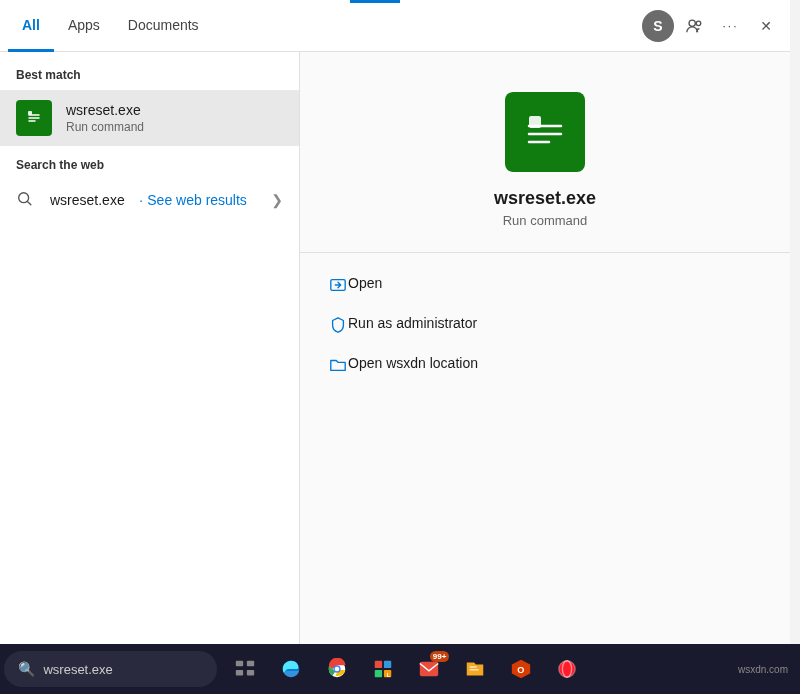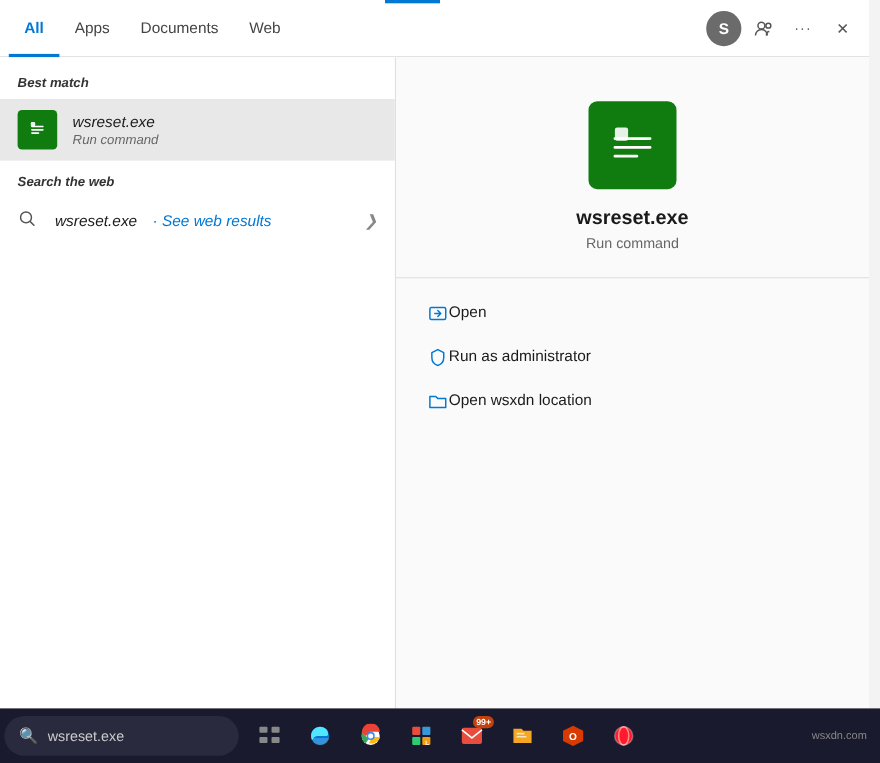--- a/index.html
+++ b/index.html
@@ -94,27 +94,26 @@
 
     
     .content-area {
       display: flex;
       flex: 1;
       overflow: hidden;
     }
 
     
     .left-panel {
-      width: 360px;
+      width: 300px;
       flex-shrink: 0;
       background: #ffffff;
       border-right: 1px solid #e0e0e0;
       overflow-y: auto;
       padding: 16px 0 0 0;
-      font-style: italic;
     }
 
     .section-label {
       font-size: 12px;
       font-weight: 700;
       color: #333;
       padding: 0 16px 8px 16px;
       text-transform: none;
     }
 
@@ -381,23 +380,20 @@
 
   <div class="tab-bar">
     <div class="tab-item active">
       <span>All</span>
     </div>
     <div class="tab-item">
       <span>Apps</span>
     </div>
     <div class="tab-item">
       <span>Documents</span>
-    </div>
-    <div class="tab-item">
-      <span>Web</span>
     </div>
 
     <div class="tab-spacer"></div>
 
     <div class="header-actions">
       <div class="avatar-circle">
         <span>S</span>
       </div>
       <div class="icon-btn">
         <svg width="18" height="18" viewBox="0 0 20 20" fill="none">

